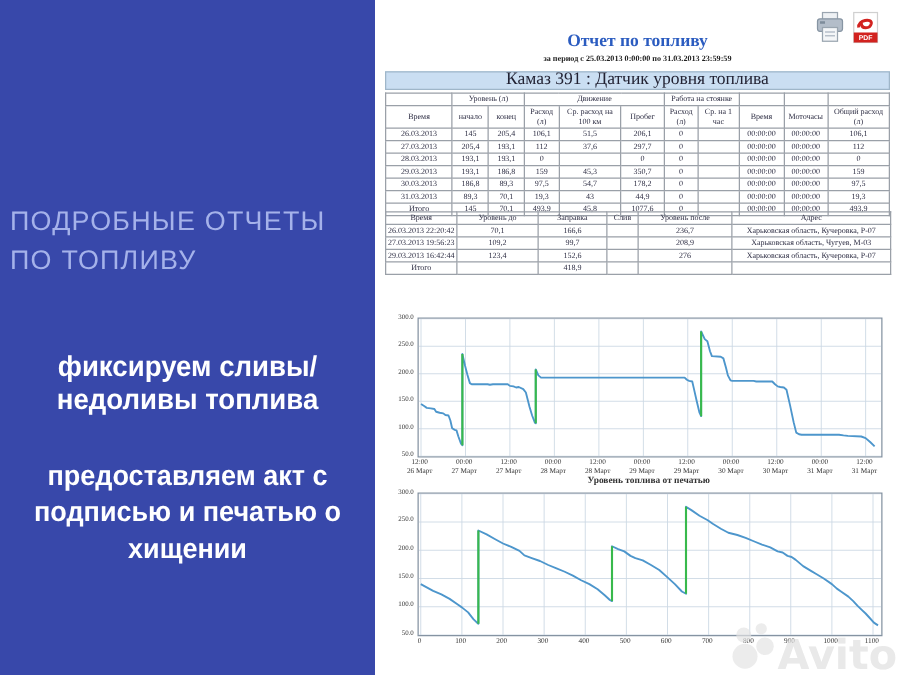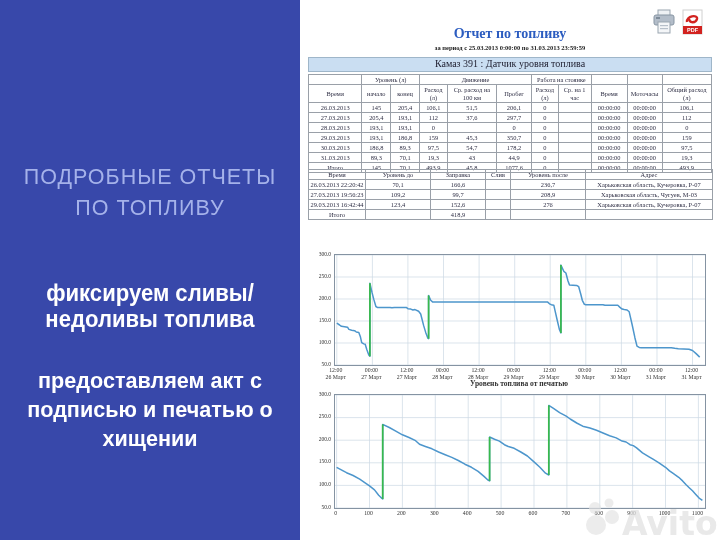--- a/index.html
+++ b/index.html
@@ -1,37 +1,37 @@
 <!DOCTYPE html>
 <html><head>
 <meta charset="utf-8">
 <style>
   html,body{margin:0;padding:0;background:#fff;}
   .stage{position:relative;width:720px;height:540px;overflow:hidden;font-family:"Liberation Sans",sans-serif;}
 
   
   .left-panel{position:absolute;left:0;top:0;width:300px;height:540px;background:#3848aa;}
-  .lp-title{position:absolute;top:162px;left:8px;right:8px;text-align:center;color:#a5b2ea;
+  .lp-title{position:absolute;top:162px;left:8px;right:8px;text-align:left;color:#a5b2ea;
             font-size:21.5px;line-height:31px;font-weight:300;letter-spacing:1px;white-space:pre-line;}
   .lp-point{position:absolute;left:4px;right:4px;text-align:center;color:#ffffff;font-weight:bold;
             white-space:pre-line;transform:scaleX(0.96);}
   .lp-point1{top:280px;font-size:23px;line-height:26px;}
   .lp-point2{top:366px;font-size:22.5px;line-height:29px;}
 
   
   .report{position:absolute;left:300px;top:0;width:420px;height:540px;background:#ffffff;
           font-family:"Liberation Serif",serif;color:#2e2e44;}
   .icons{position:absolute;top:9px;right:17px;display:flex;gap:6px;}
   .icons .icn{cursor:pointer;}
   .report-title{position:absolute;top:26px;left:0;width:100%;text-align:center;color:#2b5cc0;
                 font-size:14px;font-weight:bold;}
   .report-subtitle{position:absolute;top:44px;left:0;width:100%;text-align:center;font-size:6.5px;
                 font-weight:bold;color:#222;}
   .banner{position:absolute;top:57px;left:8px;right:8px;height:13px;background:#cadef2;
-          border:1px solid #9fb6c9;font-size:10px;line-height:12px;text-align:center;color:#223;}
+          border:1px solid #9fb6c9;font-size:14px;line-height:12px;text-align:center;color:#223;}
 
   table.tbl{position:absolute;left:8px;right:8px;width:404px;border-collapse:collapse;
             table-layout:fixed;font-size:6.4px;color:#2e2e44;}
   table.tbl th,table.tbl td{border:1px solid #9aa0a8;text-align:center;padding:0.5px 1px;
             font-weight:normal;line-height:1.25;overflow:hidden;}
   #table1{top:74px;}
   #table2{top:169px;}
 
   
   .chart{position:absolute;left:8px;width:404px;}

